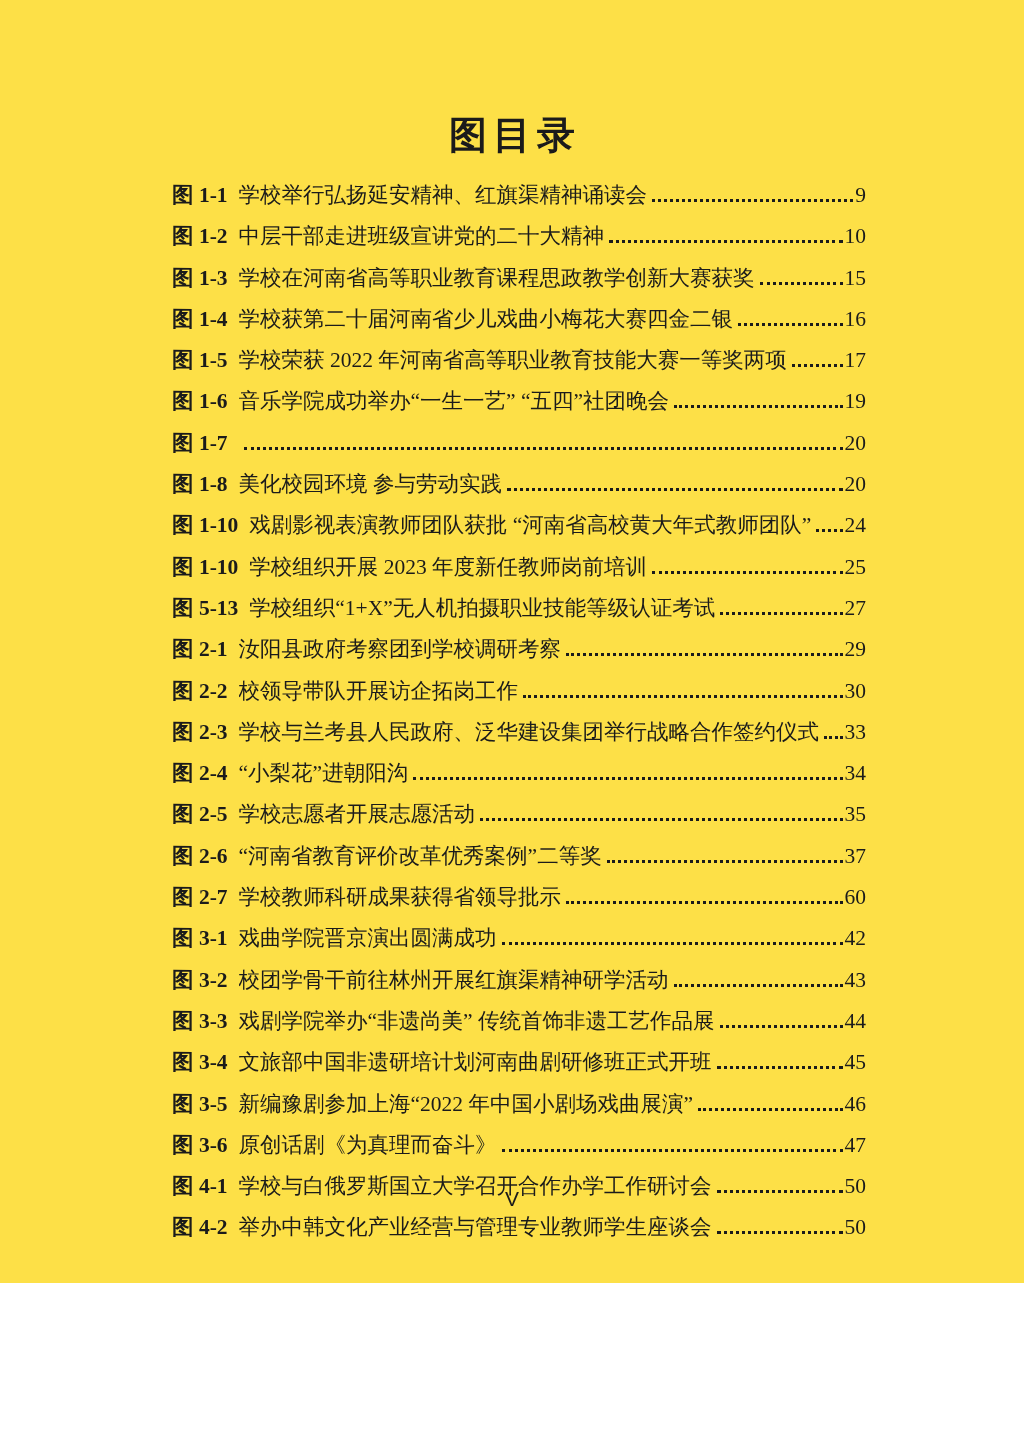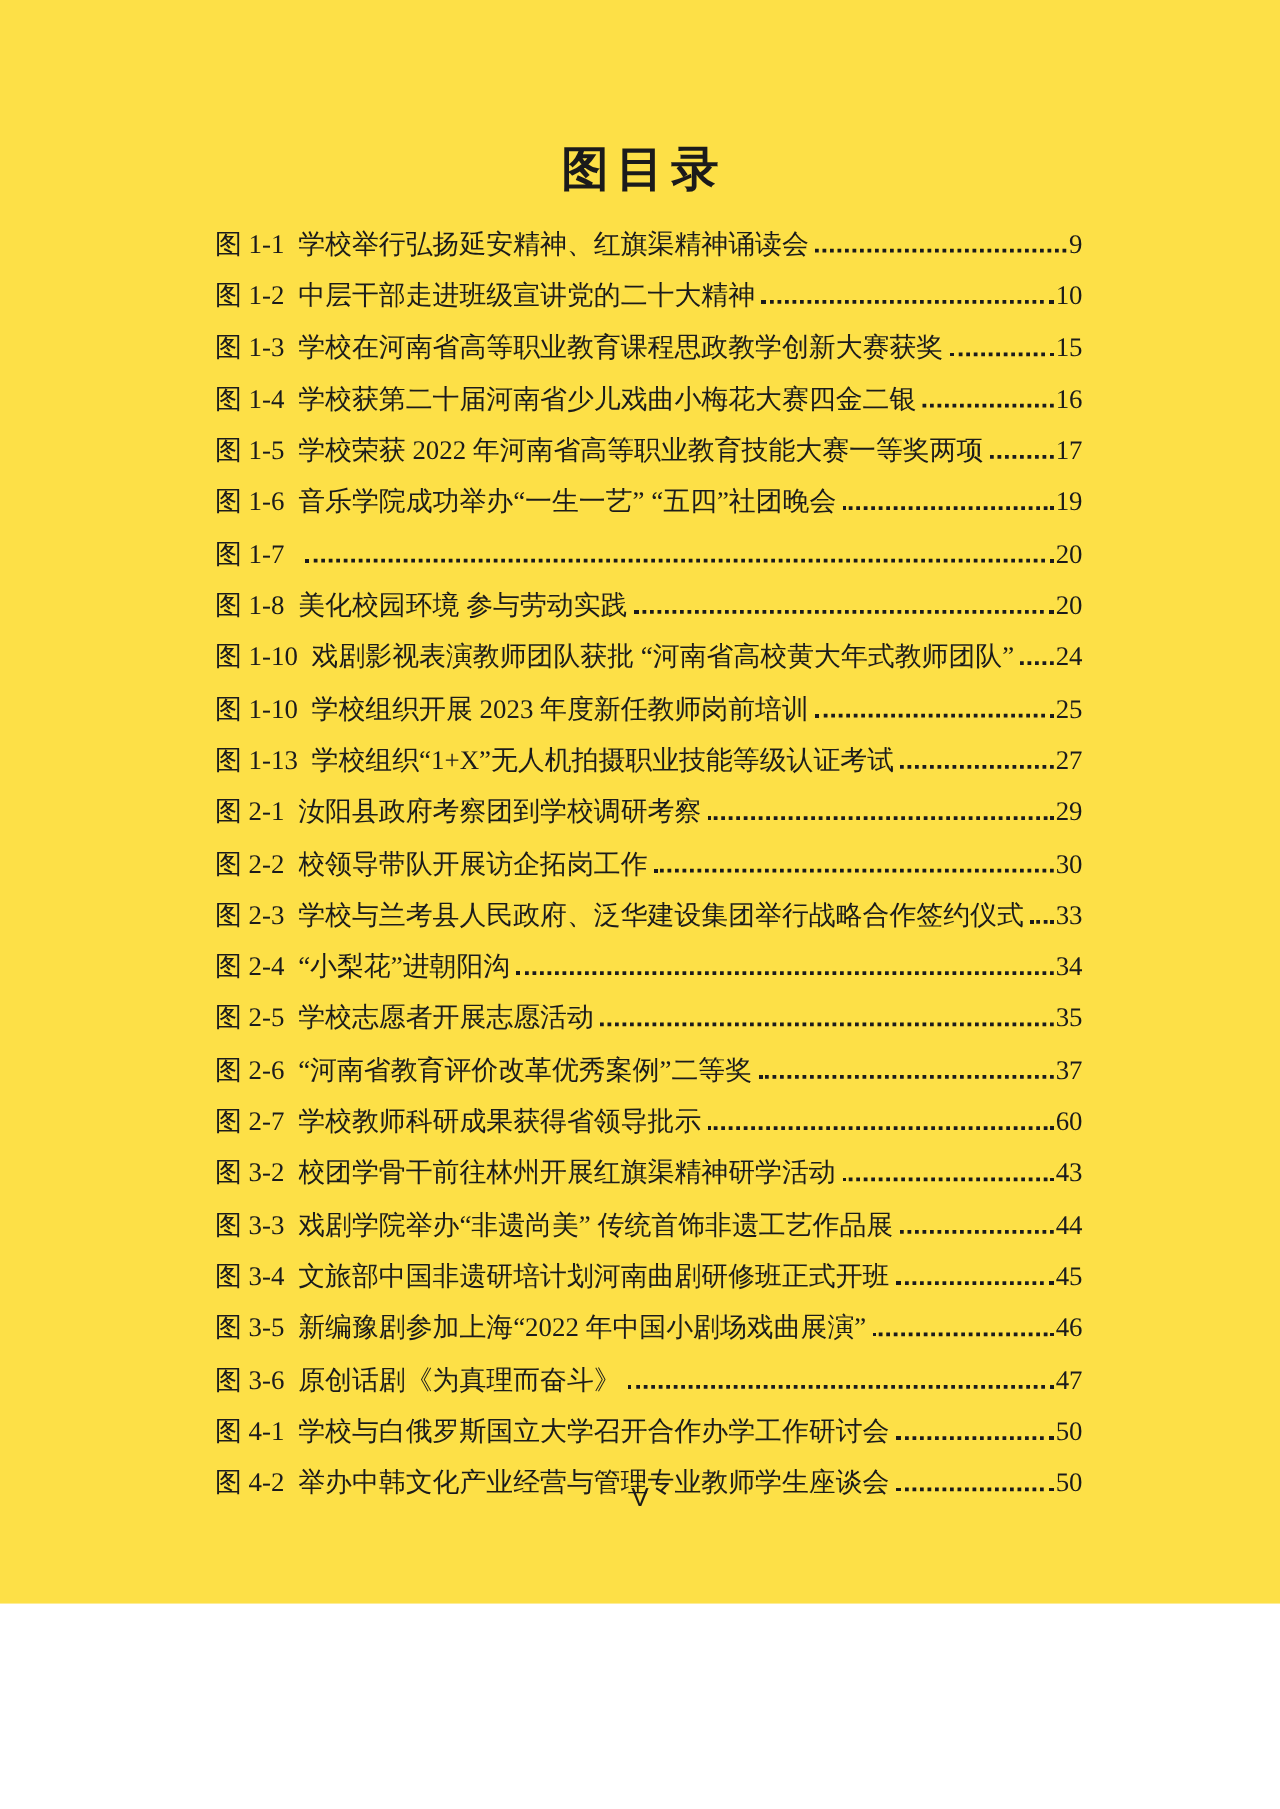--- a/index.html
+++ b/index.html
@@ -32,21 +32,21 @@
     right: 158px;
   }
   .row {
     display: flex;
     align-items: baseline;
     height: 41.3px;
     line-height: 41.3px;
     font-size: 21.5px;
     white-space: pre;
   }
-  .fig { flex: 0 0 auto; margin-right: 11px; }
+  .fig { flex: 0 0 auto; margin-right: 11px; font-weight: bold; }
   .caption { flex: 0 1 auto; overflow: hidden; }
   .dots {
     flex: 1 1 10px;
     min-width: 8px;
     height: 0;
     border-bottom: 3px dotted #1b1b1b;
     margin: 0 1px 0 5px;
   }
   .pg { flex: 0 0 auto; margin-left: 1px; }
   .footer {
@@ -120,21 +120,21 @@
     <div class="dots"></div>
     <span class="pg">24</span>
   </div>
       <div class="row">
     <span class="fig">图 1-10</span>
     <span class="caption">学校组织开展 2023 年度新任教师岗前培训</span>
     <div class="dots"></div>
     <span class="pg">25</span>
   </div>
       <div class="row">
-    <span class="fig">图 1-13</span>
+    <span class="fig">图 5-13</span>
     <span class="caption">学校组织“1+X”无人机拍摄职业技能等级认证考试</span>
     <div class="dots"></div>
     <span class="pg">27</span>
   </div>
       <div class="row">
     <span class="fig">图 2-1</span>
     <span class="caption">汝阳县政府考察团到学校调研考察</span>
     <div class="dots"></div>
     <span class="pg">29</span>
   </div>
@@ -168,20 +168,26 @@
     <div class="dots"></div>
     <span class="pg">37</span>
   </div>
       <div class="row">
     <span class="fig">图 2-7</span>
     <span class="caption">学校教师科研成果获得省领导批示</span>
     <div class="dots"></div>
     <span class="pg">60</span>
   </div>
       <div class="row">
+    <span class="fig">图 3-1</span>
+    <span class="caption">戏曲学院晋京演出圆满成功</span>
+    <div class="dots"></div>
+    <span class="pg">42</span>
+  </div>
+      <div class="row">
     <span class="fig">图 3-2</span>
     <span class="caption">校团学骨干前往林州开展红旗渠精神研学活动</span>
     <div class="dots"></div>
     <span class="pg">43</span>
   </div>
       <div class="row">
     <span class="fig">图 3-3</span>
     <span class="caption">戏剧学院举办“非遗尚美” 传统首饰非遗工艺作品展</span>
     <div class="dots"></div>
     <span class="pg">44</span>

